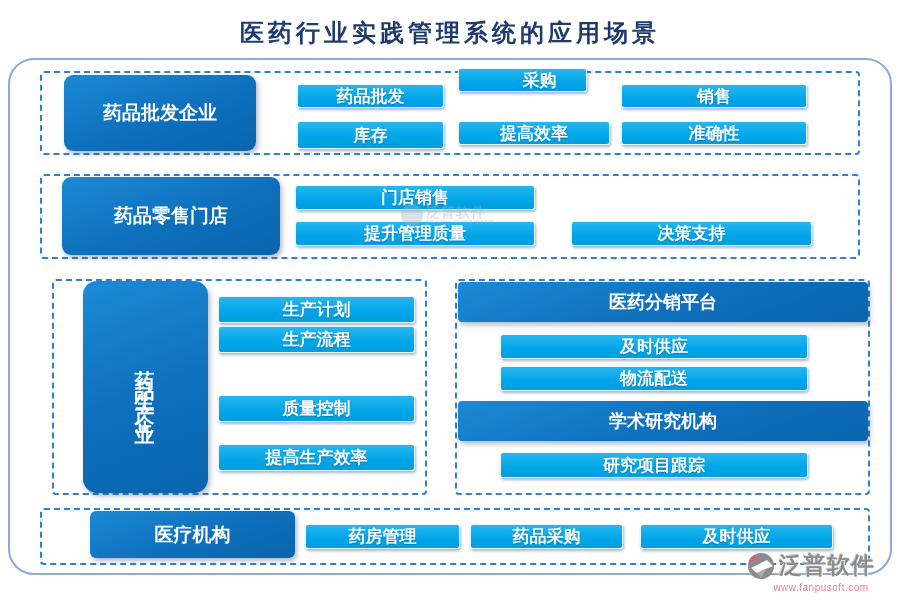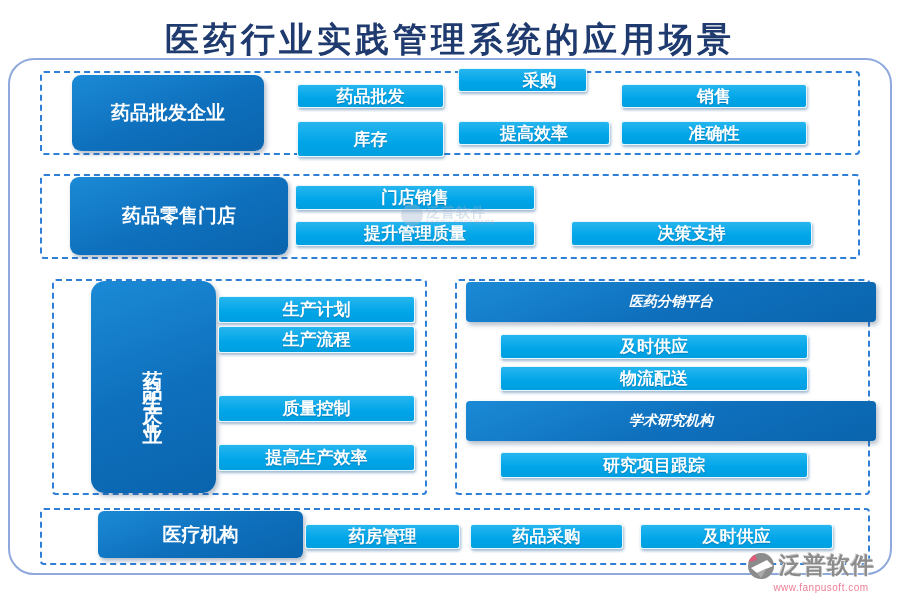--- a/index.html
+++ b/index.html
@@ -6,34 +6,33 @@
   body { background:#ffffff; font-family:"Liberation Sans", sans-serif; }
   .canvas {
     position:relative; width:900px; height:600px; background:#ffffff; overflow:hidden;
   }
   .outer-frame {
     position:absolute; left:8px; top:58px; width:884px; height:517px;
     border:2px solid #8fa9dc; border-radius:26px;
   }
   .page-title {
     position:absolute; left:0; top:17px; width:100%; text-align:center;
-    font-size:34px; font-weight:bold; color:#1e3a6e; letter-spacing:4px;
+    font-size:24px; font-weight:bold; color:#1e3a6e; letter-spacing:4px;
   }
   .dashed {
     position:absolute; border:2px dashed #2f7fd6; border-radius:4px; background:transparent;
   }
   .hdr {
     position:absolute; display:flex; align-items:center; justify-content:center;
     background:linear-gradient(160deg,#1b8ad6 0%, #0e6fbc 55%, #0a64ad 100%);
     color:#ffffff; font-weight:bold; font-size:19px;
     box-shadow:2px 3px 5px rgba(30,60,100,.35);
-    margin-left:8px;
   }
   .hdr.rounded { border-radius:9px; }
-  .hdr.bar { border-radius:4px; font-size:14px;font-style:italic; }
+  .hdr.bar { border-radius:4px; font-size:18px; }
   .hdr.vert {
     border-radius:14px;
     writing-mode:vertical-rl; text-orientation:upright; letter-spacing:11px; font-size:20px;
   }
   .btn {
     position:absolute; display:flex; align-items:center; justify-content:center;
     background:linear-gradient(180deg,#27b6ef 0%, #00a5e8 60%, #009fe0 100%);
     border:1px solid rgba(255,255,255,.9); border-radius:3px;
     color:#ffffff; font-weight:bold; font-size:17px;
     box-shadow:1px 2px 3px rgba(20,80,140,.4);
@@ -69,21 +68,21 @@
 
   <div class="outer-frame"></div>
 
   <div class="page-title">医药行业实践管理系统的应用场景</div>
 
   <div class="dashed" style="left:40px; top:71px; width:820px; height:84px;"></div>
   <div class="hdr rounded" style="left:64px; top:75px; width:192px; height:76px;">药品批发企业</div>
   <div class="btn" style="left:297px; top:84px; width:147px; height:24px;">药品批发</div>
   <div class="btn" style="left:458px; top:68px; width:129px; height:24px;padding-left:34px;">采购</div>
   <div class="btn" style="left:621px; top:84px; width:186px; height:24px;">销售</div>
-  <div class="btn" style="left:297px; top:121px; width:147px; height:36px;">库存</div>
+  <div class="btn" style="left:297px; top:121px; width:147px; height:28px;">库存</div>
   <div class="btn" style="left:458px; top:121px; width:152px; height:24px;">提高效率</div>
   <div class="btn" style="left:621px; top:121px; width:186px; height:24px;">准确性</div>
 
   <div class="dashed" style="left:40px; top:174px; width:820px; height:85px;"></div>
   <div class="hdr rounded" style="left:62px; top:177px; width:218px; height:78px;">药品零售门店</div>
   <div class="btn" style="left:295px; top:185px; width:240px; height:25px;">门店销售</div>
   <div class="btn" style="left:295px; top:221px; width:240px; height:25px;">提升管理质量</div>
   <div class="btn" style="left:571px; top:221px; width:241px; height:25px;">决策支持</div>
 
   <div class="watermark">

